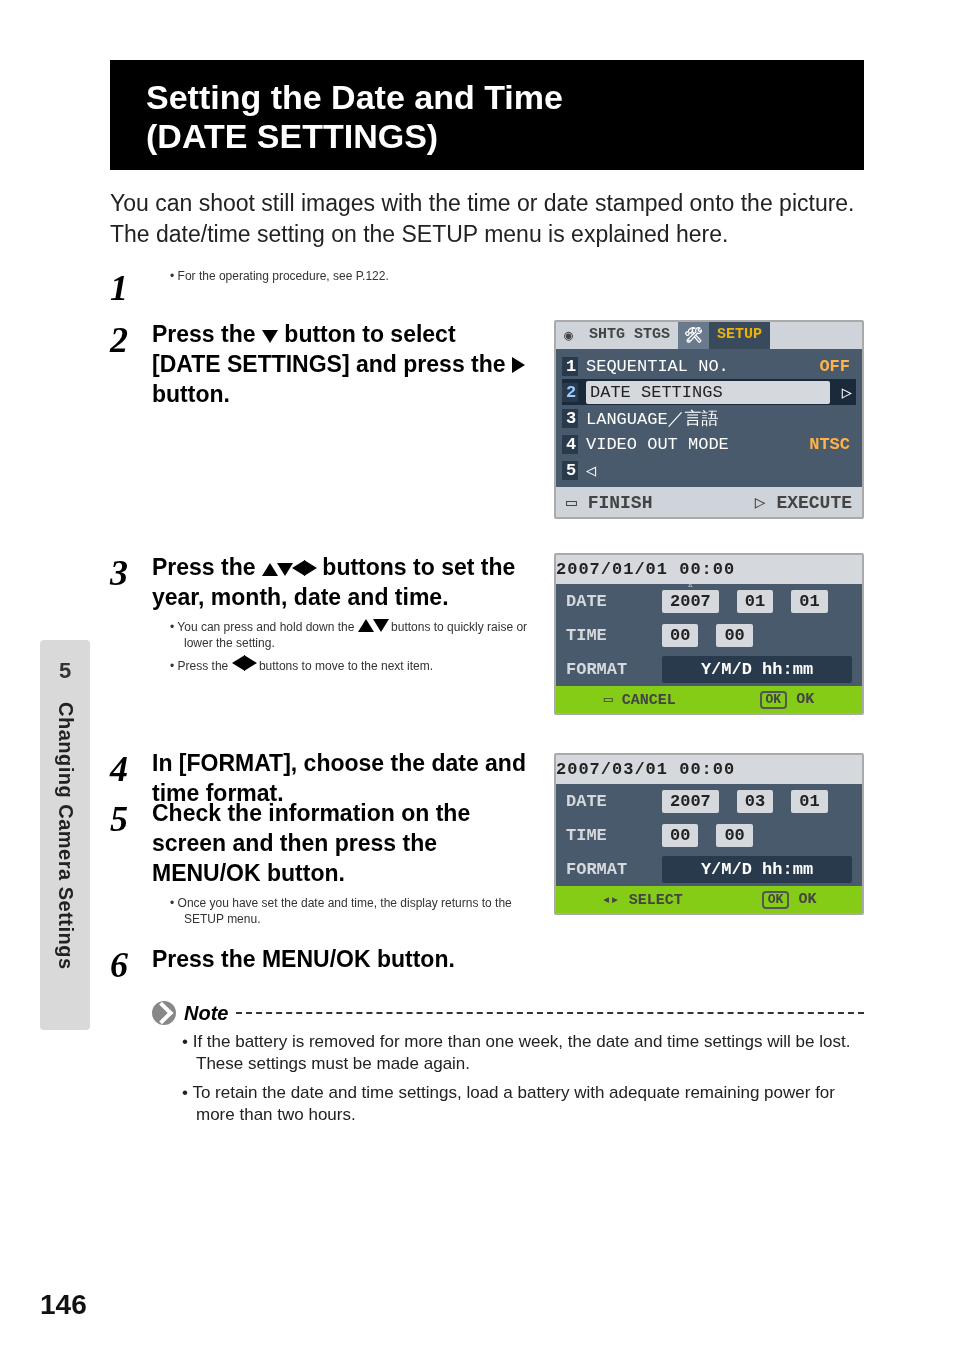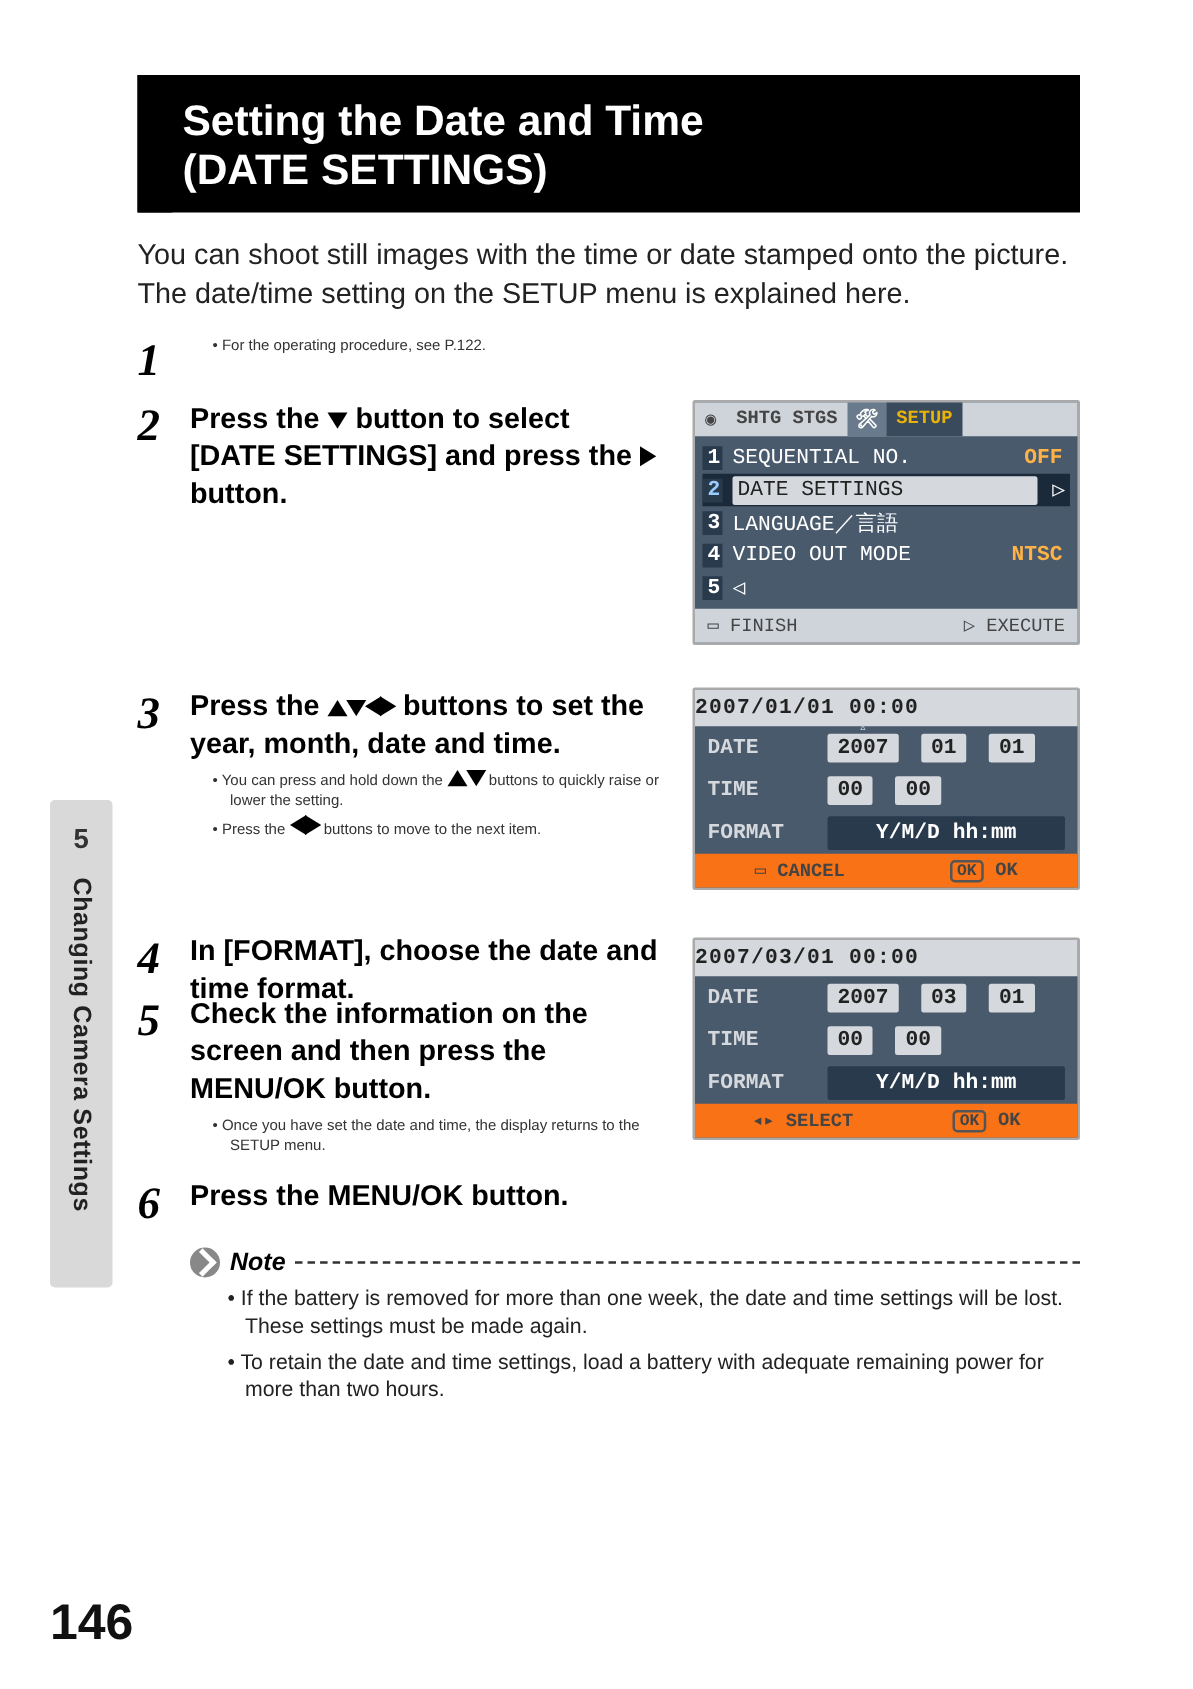--- a/index.html
+++ b/index.html
@@ -19,21 +19,21 @@
     align-items: center;
     padding-top: 18px;
   }
   .side-tab .num { font-size: 22px; font-weight: bold; color: #333; margin-bottom: 18px; }
   .side-tab .label { writing-mode: vertical-rl; text-orientation: mixed; font-weight: bold; font-size: 20px; color: #222; letter-spacing: 0.5px; }
 
   .page-number {
     position: absolute;
     left: 40px;
     bottom: 30px;
-    font-size: 40px;
+    font-size: 28px;
     font-weight: bold;
     color: #111;
   }
 
   .title-block {
     background: #000;
     color: #fff;
     padding: 18px 22px 14px 22px;
     font-family: Arial Black, Arial, sans-serif;
     font-weight: 900;
@@ -84,39 +84,39 @@
   .ss-tab.active { background: #3a4a5d; color: #eab308; }
   .ss-tab.icon { background: #6a7a8d; color: #fff; padding: 4px 6px; }
   .ss-list { padding: 4px 6px; }
   .ss-item { display: flex; align-items: center; height: 26px; gap: 8px; }
   .ss-item.sel { background: #1a2a3a; }
   .ss-idx { width: 16px; text-align: center; background: #2a3a4d; padding: 0 4px; font-weight: bold; }
   .ss-item.sel .ss-idx { color: #9cf; }
   .ss-lab { flex: 1; white-space: nowrap; overflow: hidden; }
   .ss-val { color: #ffb347; font-weight: bold; padding-right: 6px; }
   .ss-arrow { color: #fff; padding: 0 4px; font-weight: bold; }
-  .ss-footer { background: #cfd4da; color: #444; display: flex; justify-content: space-between; padding: 4px 10px; font-size: 15px; font-weight: normal; gap: 16px; }
+  .ss-footer { background: #cfd4da; color: #444; display: flex; justify-content: space-between; padding: 4px 10px; font-size: 18px; font-weight: bold; gap: 16px; }
 
   .ds-screenshot {
     width: 310px; flex-shrink: 0;
     border: 2px solid #aaa; border-radius: 2px;
     background: #4a5a6d; color: #fff;
     font-family: "Courier New", monospace;
     font-size: 17px;
     margin-bottom: 20px;
   }
   .ds-header { background: #d5d8dc; color: #222; text-align: left; padding: 5px 0; font-weight: bold; letter-spacing: 1px; }
   .ds-row { display: flex; align-items: center; height: 34px; padding: 0 10px; gap: 18px; font-weight: bold; }
   .ds-lab { width: 78px; color: #d5d8dc; }
   .ds-box { background: #d5d8dc; color: #222; padding: 2px 8px; border-radius: 2px; min-width: 36px; text-align: center; position: relative; }
   .ds-box.caret-top::before {
     content: "▵"; position: absolute; top: -12px; left: 50%; transform: translateX(-50%); font-size: 11px; color: #c8ccd0;
   }
   .ds-format { background: #2a3a4d; flex: 1; text-align: center; padding: 4px 0; color: #fff; border-radius: 2px; }
-  .ds-footer { background: #f97316; color: #444; display: flex; justify-content: space-around; padding: 4px 6px; font-size: 15px; font-weight: bold; align-items: center; }
+  .ds-footer { background: #84cc16; color: #444; display: flex; justify-content: space-around; padding: 4px 6px; font-size: 15px; font-weight: bold; align-items: center; }
   .okbox { border: 2px solid #555; border-radius: 4px; padding: 0 4px; font-size: 13px; display: inline-block; line-height: 1.1; }
 
   .note-block { margin-top: 18px; margin-left: 42px; }
   .note-head { display: flex; align-items: center; gap: 8px; margin-bottom: 6px; }
   .note-icon {
     width: 24px; height: 24px; border-radius: 50%;
     background: #888; position: relative; flex-shrink: 0;
   }
   .note-icon::after {
     content: ""; position: absolute; width: 12px; height: 12px;

